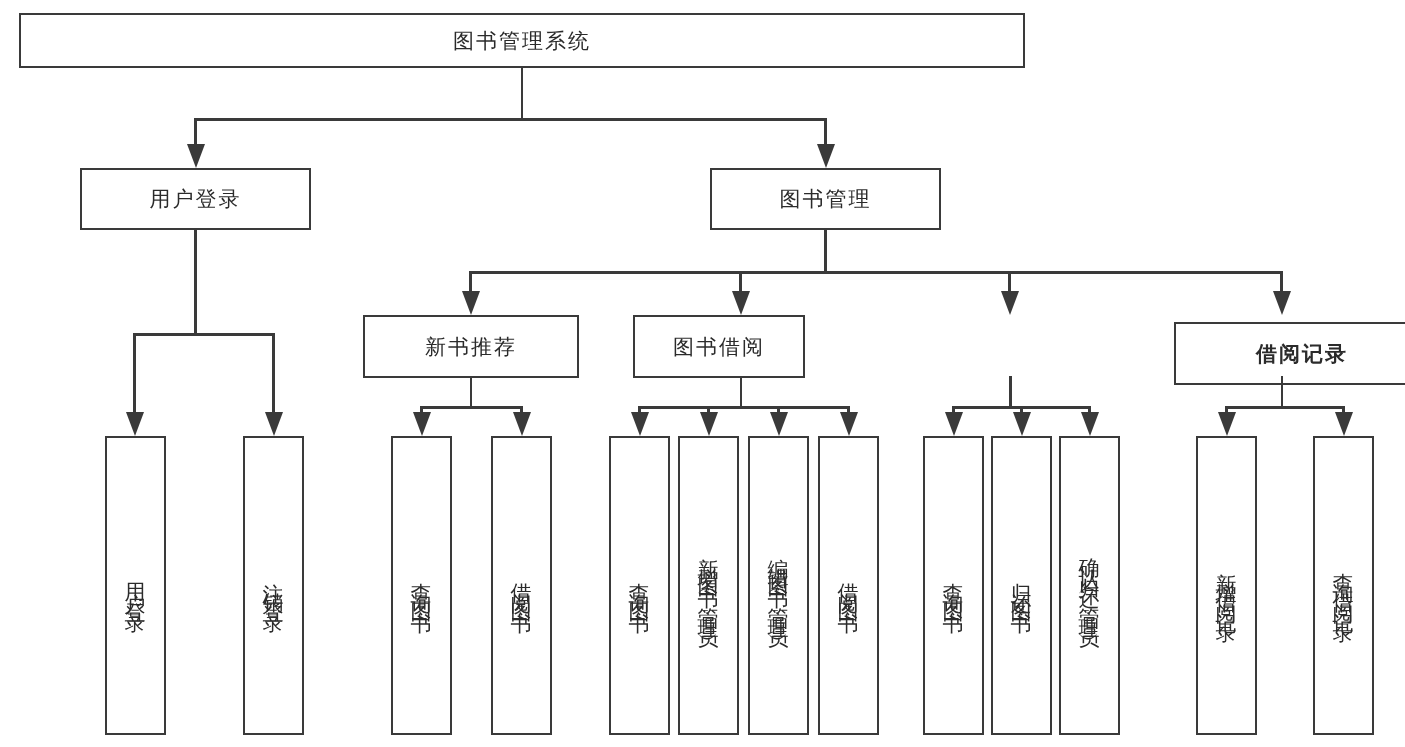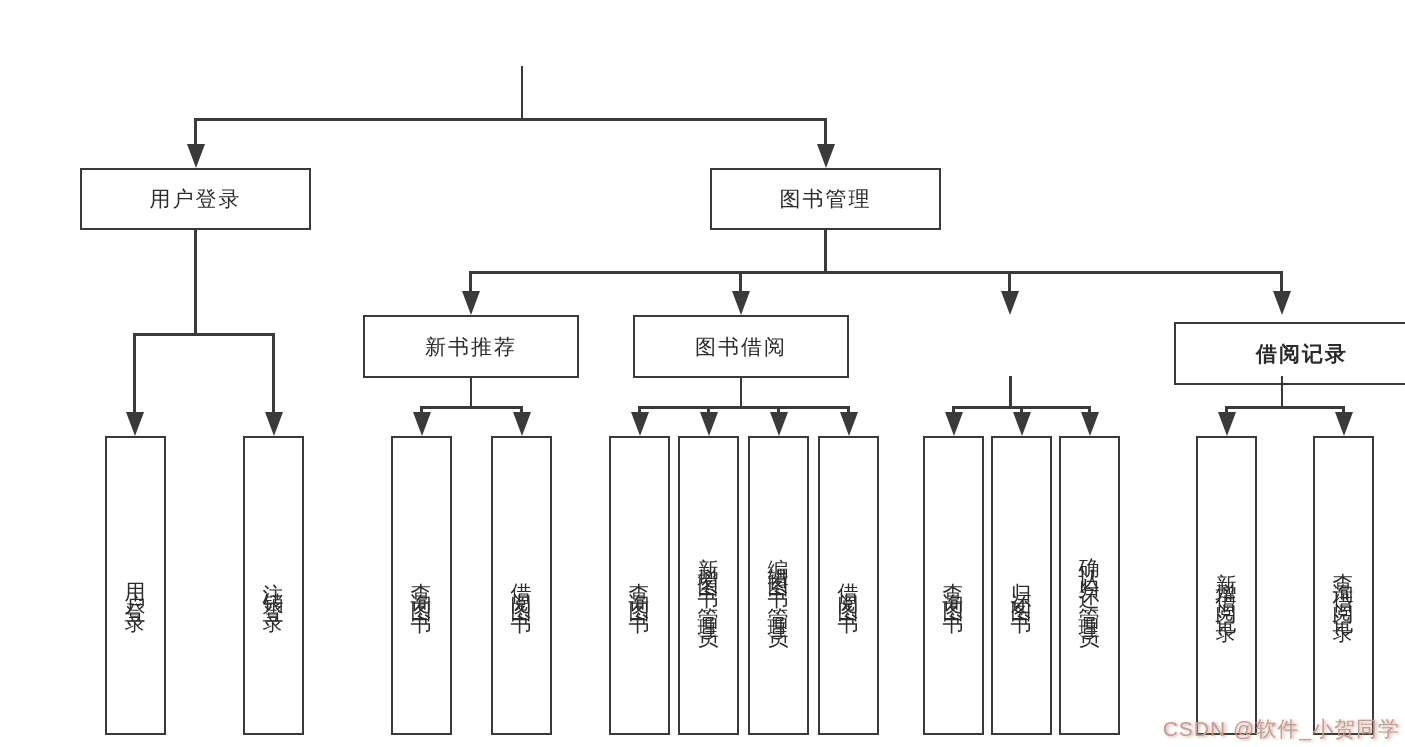--- a/index.html
+++ b/index.html
@@ -30,32 +30,35 @@
     position:absolute;right:5px;bottom:4px;font-size:21px;color:#a7a7a7;
     letter-spacing:1px;text-shadow:2px 1px 3px rgba(252,85,49,0.6);
     white-space:nowrap;
   }
 </style>
 </head>
 <body>
 
 <div class="canvas">
 
+  <div class="box" style="left:19px;top:13px;width:1006px;height:55px;">
+    <span class="hlabel">图书管理系统</span>
+  </div>
 
   <div class="box" style="left:80px;top:168px;width:231px;height:62px;">
     <span class="hlabel">用户登录</span>
   </div>
   <div class="box" style="left:363px;top:315px;width:216px;height:63px;">
     <span class="hlabel">新书推荐</span>
   </div>
 
   <div class="box" style="left:710px;top:168px;width:231px;height:62px;">
     <span class="hlabel">图书管理</span>
   </div>
-  <div class="box" style="left:633px;top:315px;width:216px;height:63px;">
+  <div class="box" style="left:633px;top:315px;width:172px;height:63px;">
     <span class="hlabel">图书借阅</span>
   </div>
   <div class="box" style="left:1174px;top:322px;width:256px;height:63px;font-weight:bold;">
     <span class="hlabel">借阅记录</span>
   </div>
 
   <div class="box leaf" style="left:105px;top:436px;width:61px;height:299px;">
     <span class="vlabel">用户登录</span>
   </div>
   <div class="box leaf" style="left:243px;top:436px;width:61px;height:299px;">
@@ -147,15 +150,14 @@
   <i class="ar" style="left:1012.5px;top:412px;"></i>
   <i class="ar" style="left:1080.5px;top:412px;"></i>
 
   <i class="ln" style="left:1280.75px;top:376px;width:2.5px;height:32px;"></i>
   <i class="ln" style="left:1225.25px;top:406px;width:119.5px;height:2.5px;"></i>
   <i class="ln" style="left:1225.25px;top:406px;width:2.5px;height:8px;"></i>
   <i class="ln" style="left:1342.25px;top:406px;width:2.5px;height:8px;"></i>
   <i class="ar" style="left:1217.5px;top:412px;"></i>
   <i class="ar" style="left:1334.5px;top:412px;"></i>
 
-  <div class="watermark">CSDN @软件_小贺同学</div>
 
 </div>
 
 </body></html>

